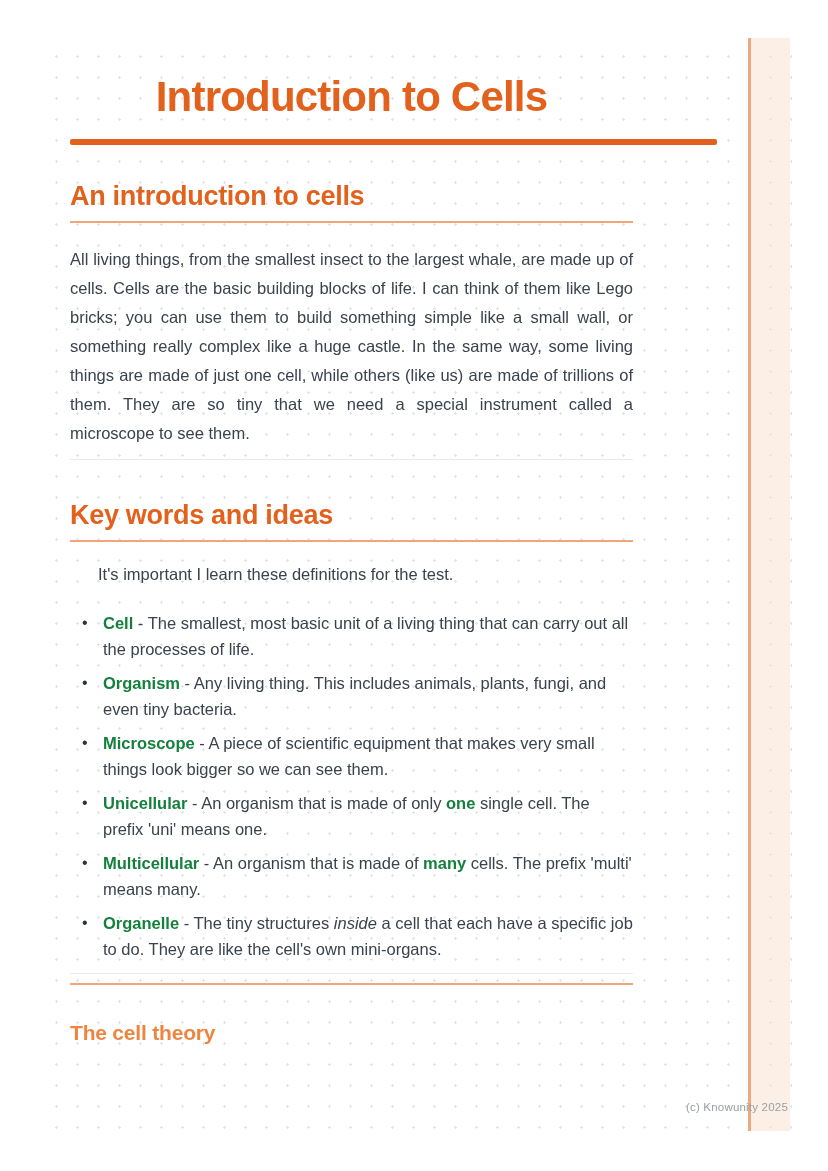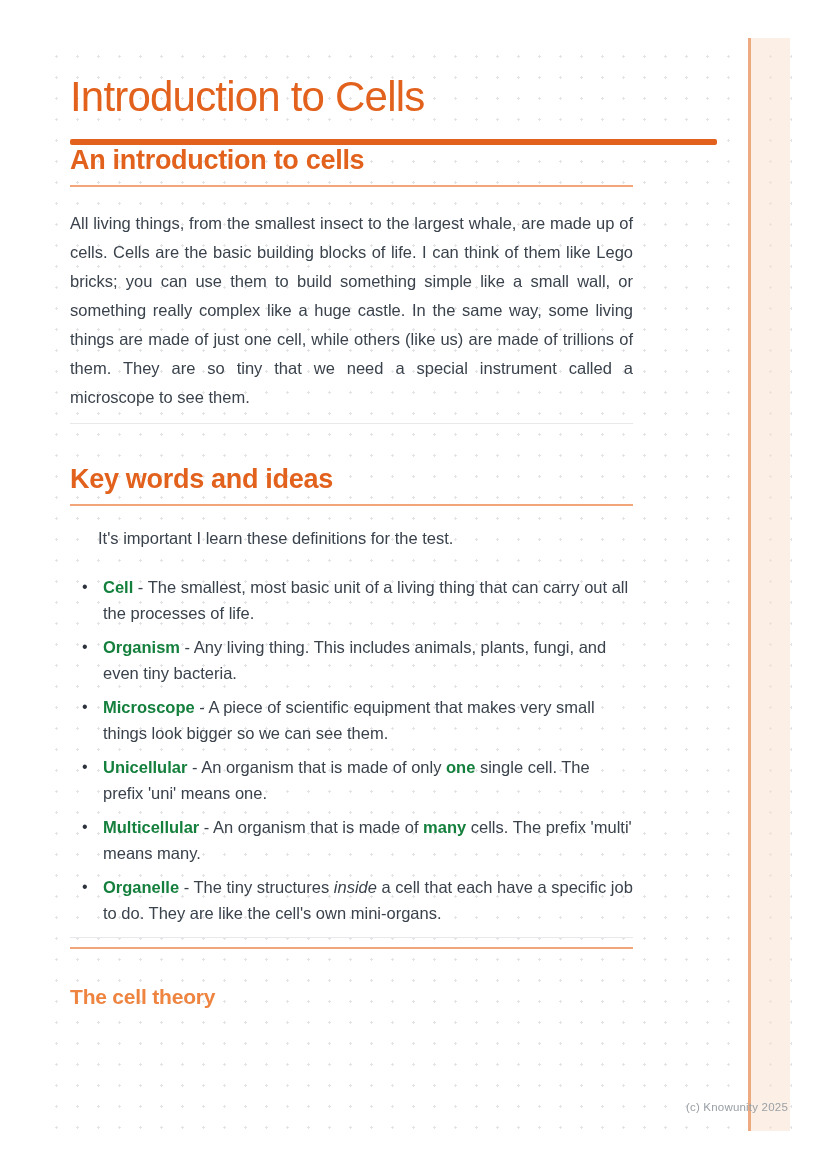--- a/index.html
+++ b/index.html
@@ -22,28 +22,28 @@
     background-image:radial-gradient(circle, var(--dot) 1.15px, transparent 1.3px);
     background-size:21px 21px;background-position:6px 6px;
   }
   .stripe{
     position:absolute;left:748px;top:38px;width:42px;height:1093px;
     background:var(--stripe-fill);
     border-left:3px solid var(--stripe-line);
   }
   .content{position:absolute;left:70px;top:0;width:563px;color:var(--body);}
   h1.doc-title{
-    margin-top:74px;font-size:42px;line-height:1.08;font-weight:400;
-    letter-spacing:-0.8px;color:var(--accent);white-space:nowrap;
+    margin-top:74px;font-size:42px;line-height:1.08;font-weight:700;
+    letter-spacing:-0.8px;color:var(--accent);white-space:nowrap;text-align:center;
   }
   .h1-rule{width:647px;height:6px;background:var(--accent);margin-top:20px;border-radius:2px;}
   h2.section-heading{
     font-size:27px;font-weight:800;letter-spacing:-0.3px;color:var(--accent);white-space:nowrap;
   }
-  h2.first{}
+  h2.first{margin-top:36px;}
   .h2-underline{width:563px;height:2px;background:var(--underline);margin-top:9px;}
   p.body-par{
     margin-top:22px;font-size:16.5px;line-height:29px;text-align:justify;
   }
   .divider{width:563px;height:1px;background:var(--divider);margin-top:11px;}
   h2.mid{margin-top:40px;}
   p.list-intro{margin-top:21px;font-size:16.5px;line-height:22px;margin-left:28px;}
   ul.keyword-list{margin-top:25px;list-style:none;}
   ul.keyword-list li{
     display:flex;align-items:flex-start;margin-bottom:8px;

